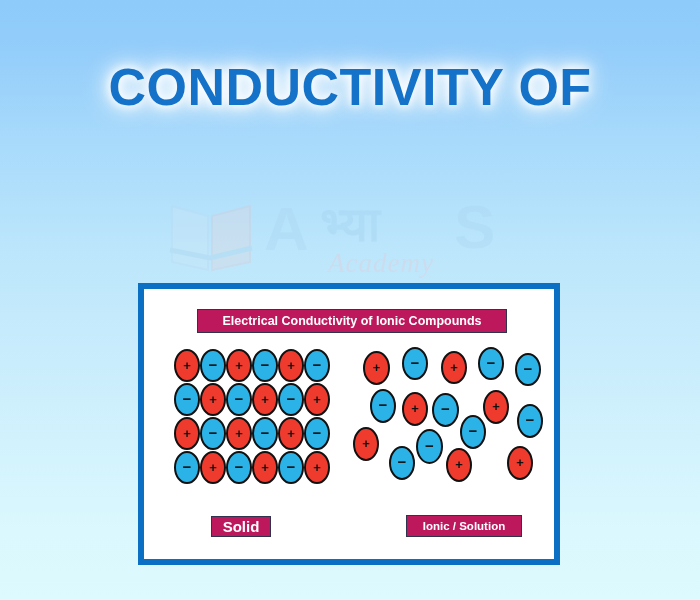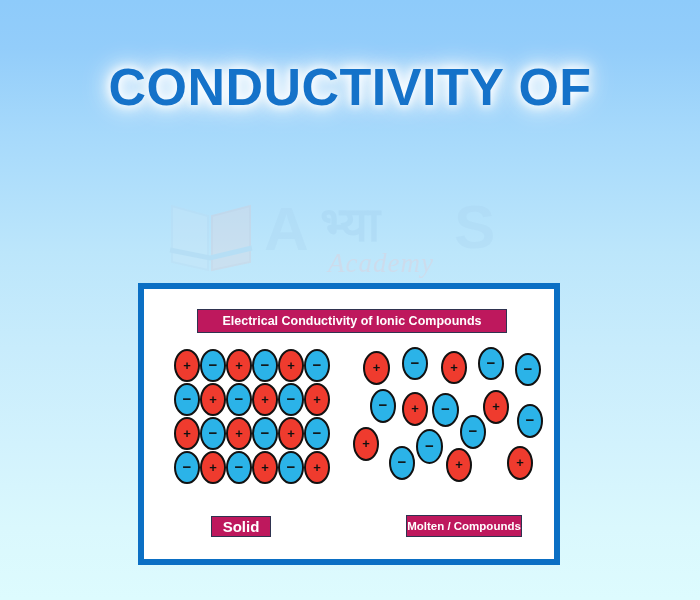--- a/index.html
+++ b/index.html
@@ -355,19 +355,19 @@
           <div class="ion pos" style="left: 148px; top: 99px; width: 26px; height: 34px;">
             <span class="sign">+</span>
           </div>
         </div>
 
       <div id="label-solid" class="dark-label">
         <span>Solid</span>
       </div>
 
       <div id="label-molten" class="dark-label">
-        <span>Molten / Compounds</span>
+        <span>Ionic / Solution</span>
       </div>
 
     </div>
   </div>
 
 </div>
 
 </body></html>

